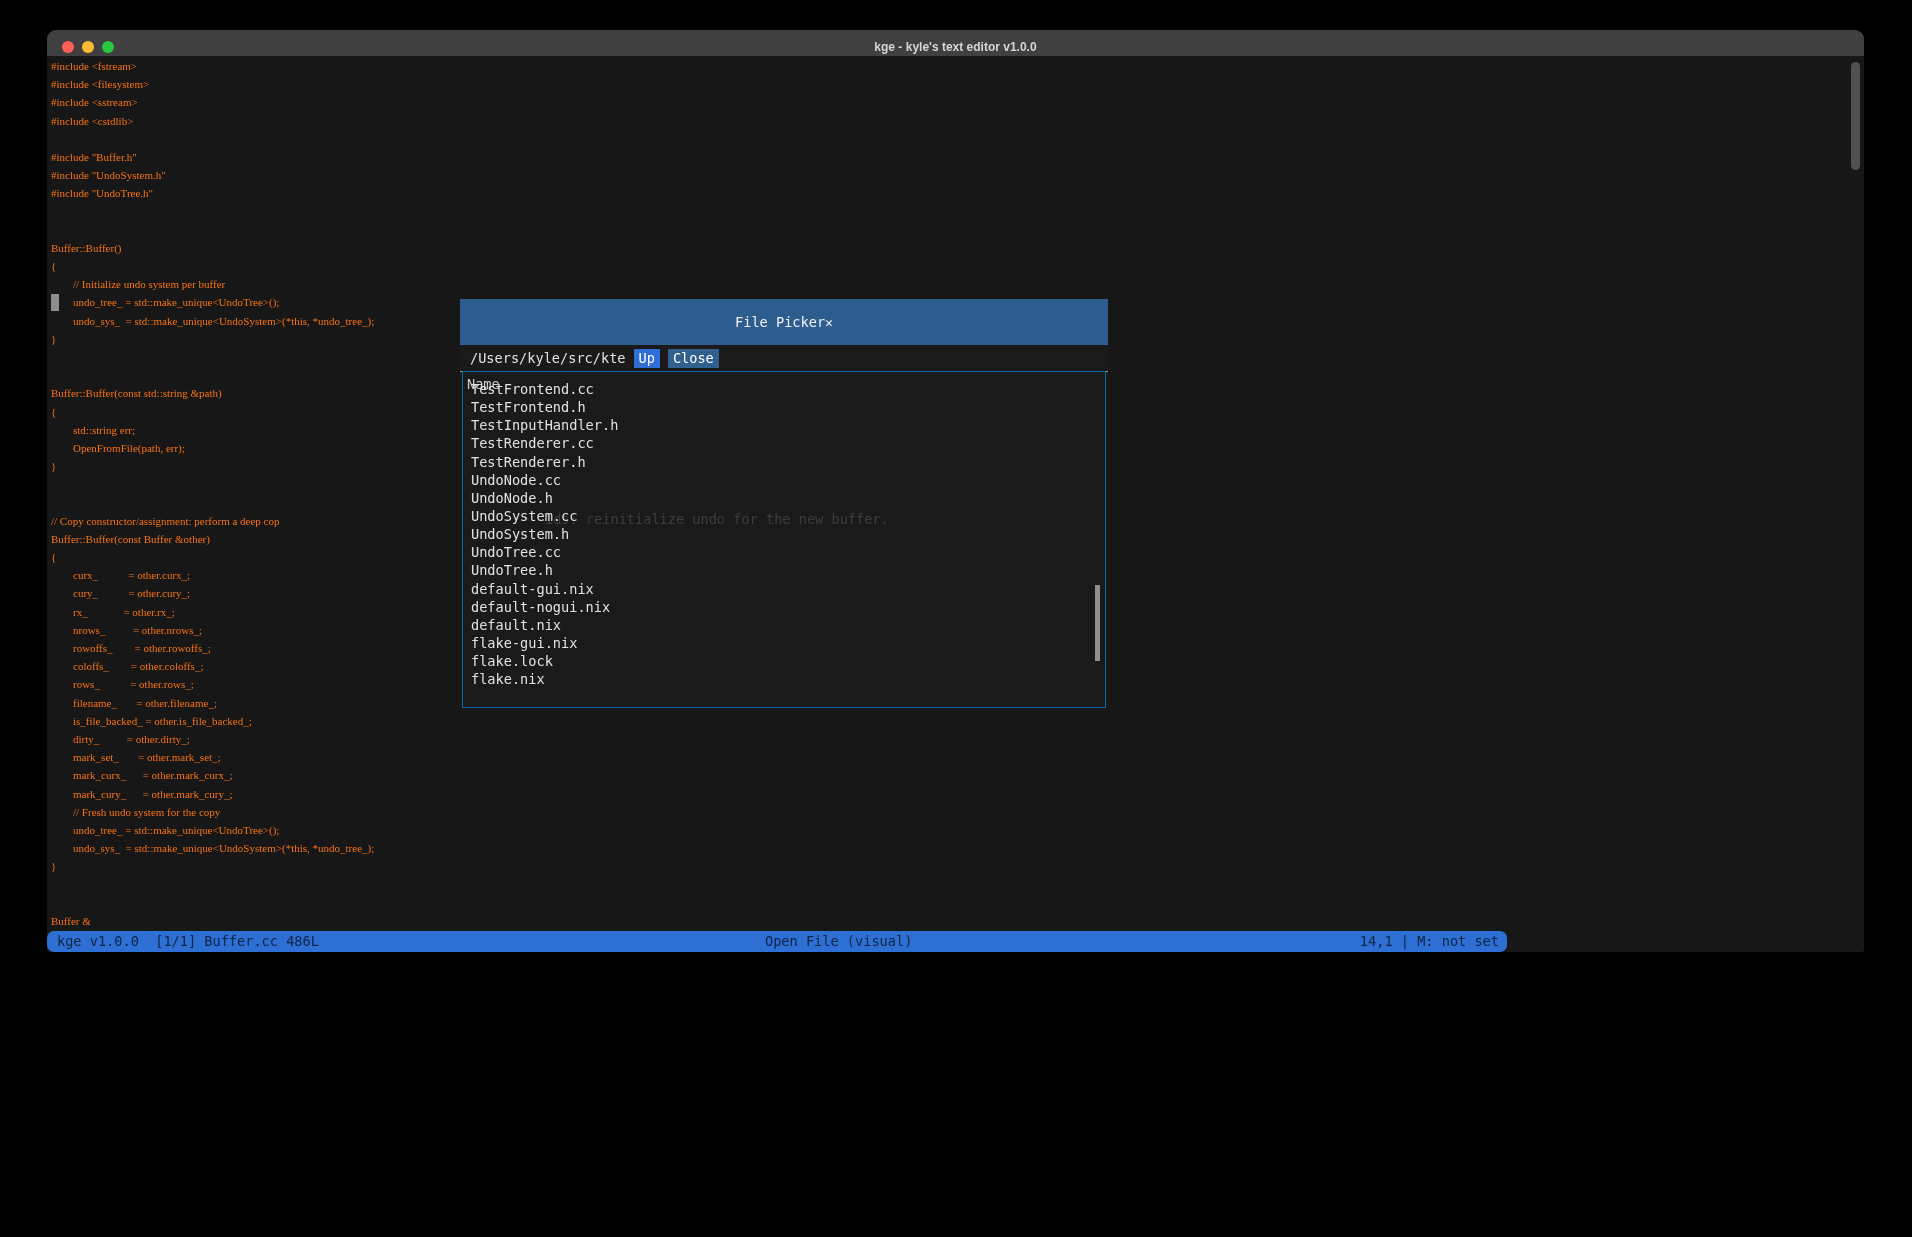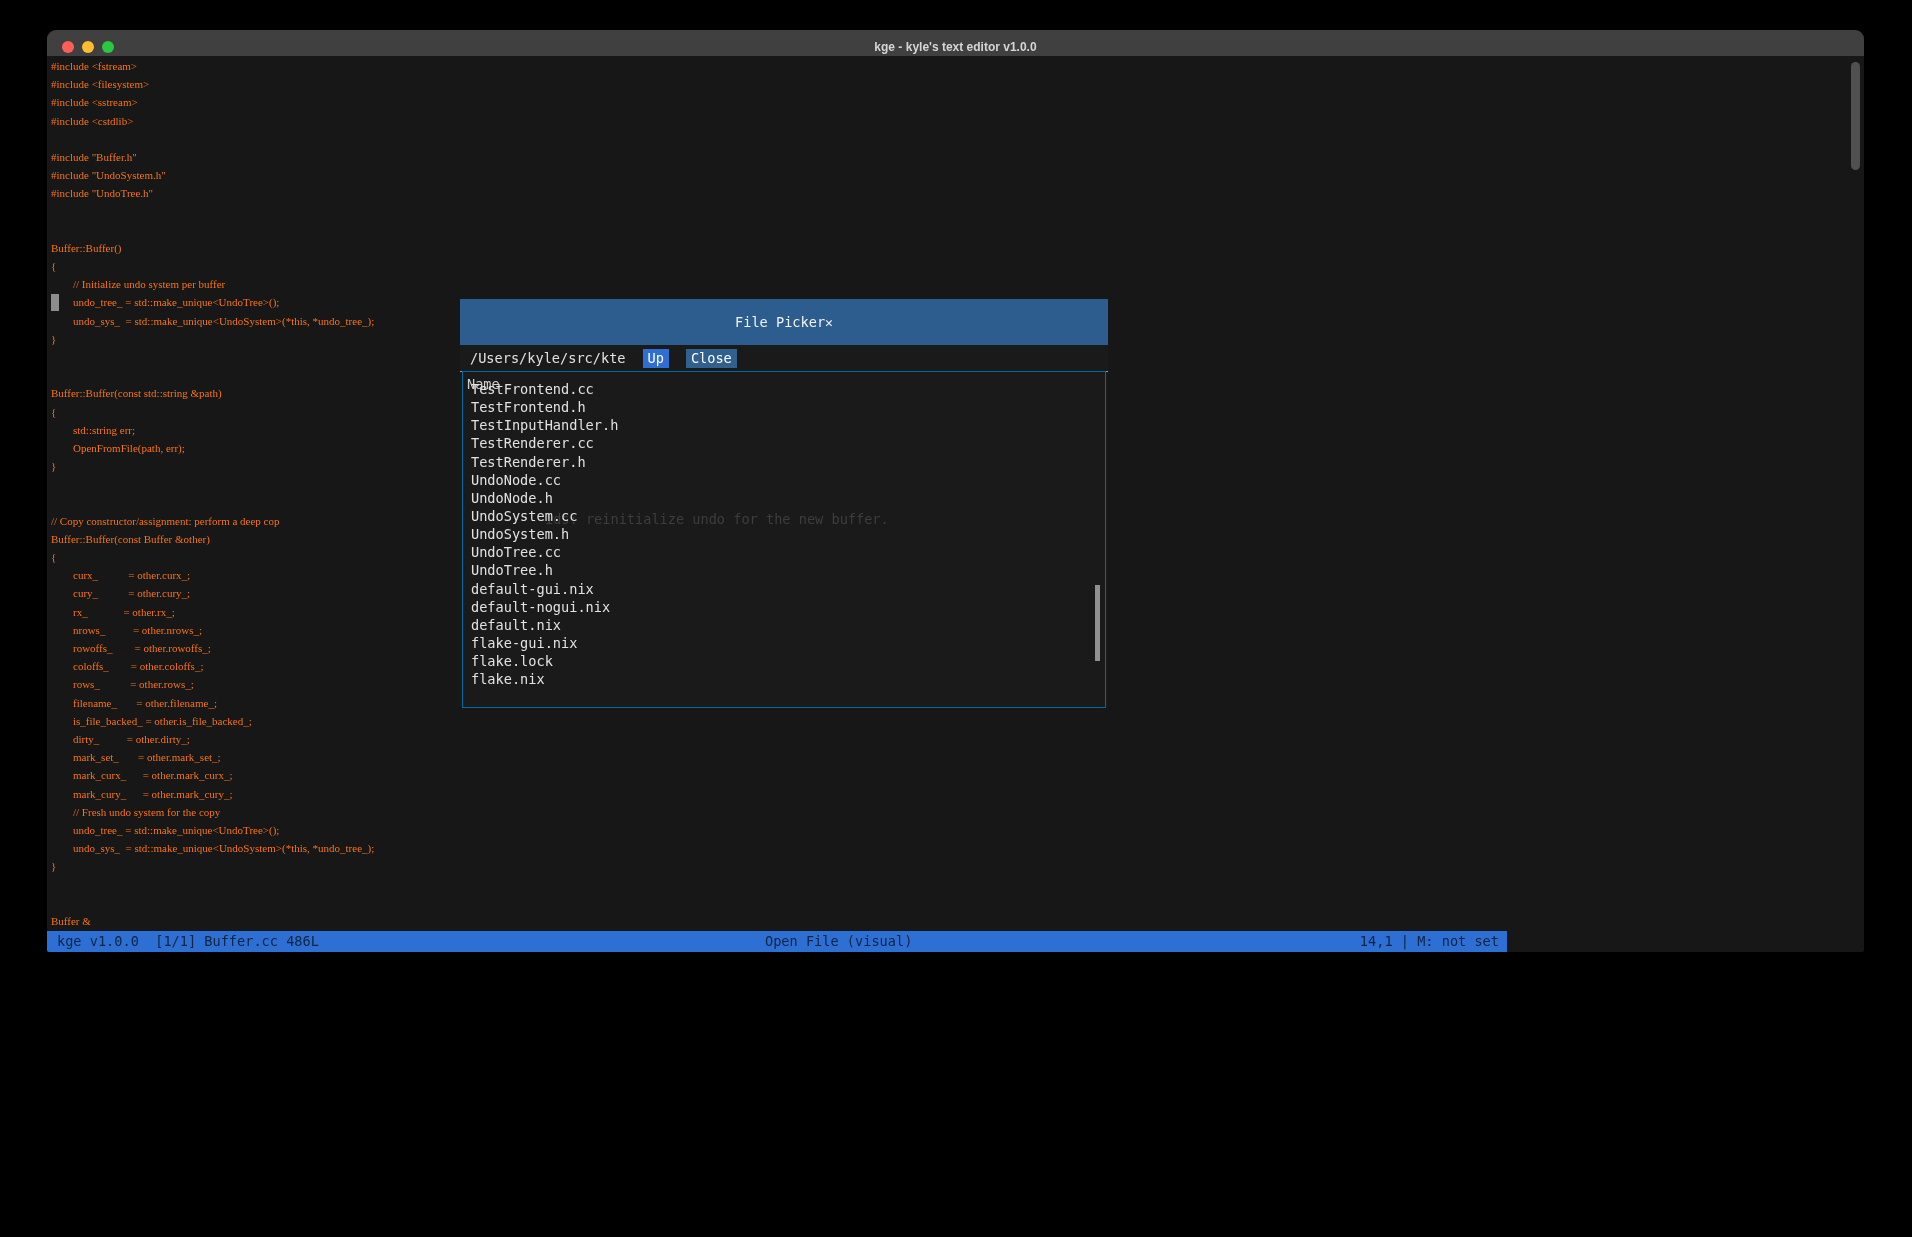--- a/index.html
+++ b/index.html
@@ -70,21 +70,21 @@
   }
   .dialog-titlebar {
     height:30px;
     background:var(--dialog-blue);
     display:flex; align-items:center; justify-content:center;
     padding:8px 9px; color:#f2f2f2;
   }
   .dialog-close { cursor:default; color:#f2f2f2; font-size:13px; }
   .path-row {
     height:27px; box-sizing:border-box;
-    display:flex; align-items:center; gap:9px;
+    display:flex; align-items:center; 
     padding-left:10px;
     border-bottom:1px solid #9a9a9a;
   }
   .btn { height:19px; line-height:19px; padding:0 5px; color:#ffffff;margin-left:8px; }
   .btn-up    { background:var(--button-blue); }
   .btn-close { background:var(--button-steel); }
   .name-header { height:19px; padding:4px 0 0 7px; color:#d0d0d0; }
   .file-list {
     position:absolute; left:2px; top:72px;
     width:642px; height:327px;
@@ -102,21 +102,21 @@
     position:absolute; left:85px; top:212px;
     color:#3d3d3d; white-space:pre;
   }
 
   
   .statusbar {
     position:absolute; left:0; bottom:0;
     width:1460px; height:21px;
     background:var(--status-blue);
     color:var(--status-text);
-    font-size:13.6px; line-height:21px;
+    font-size:13.6px; line-height:21px;border-radius:7px;
   }
   .sb-left   { position:absolute; left:10px;  white-space:pre; }
   .sb-center { position:absolute; left:718px; white-space:pre; }
   .sb-right  { position:absolute; right:8px;  white-space:pre; }
 </style>
 </head>
 <body>
 
 <div class="window">
 

